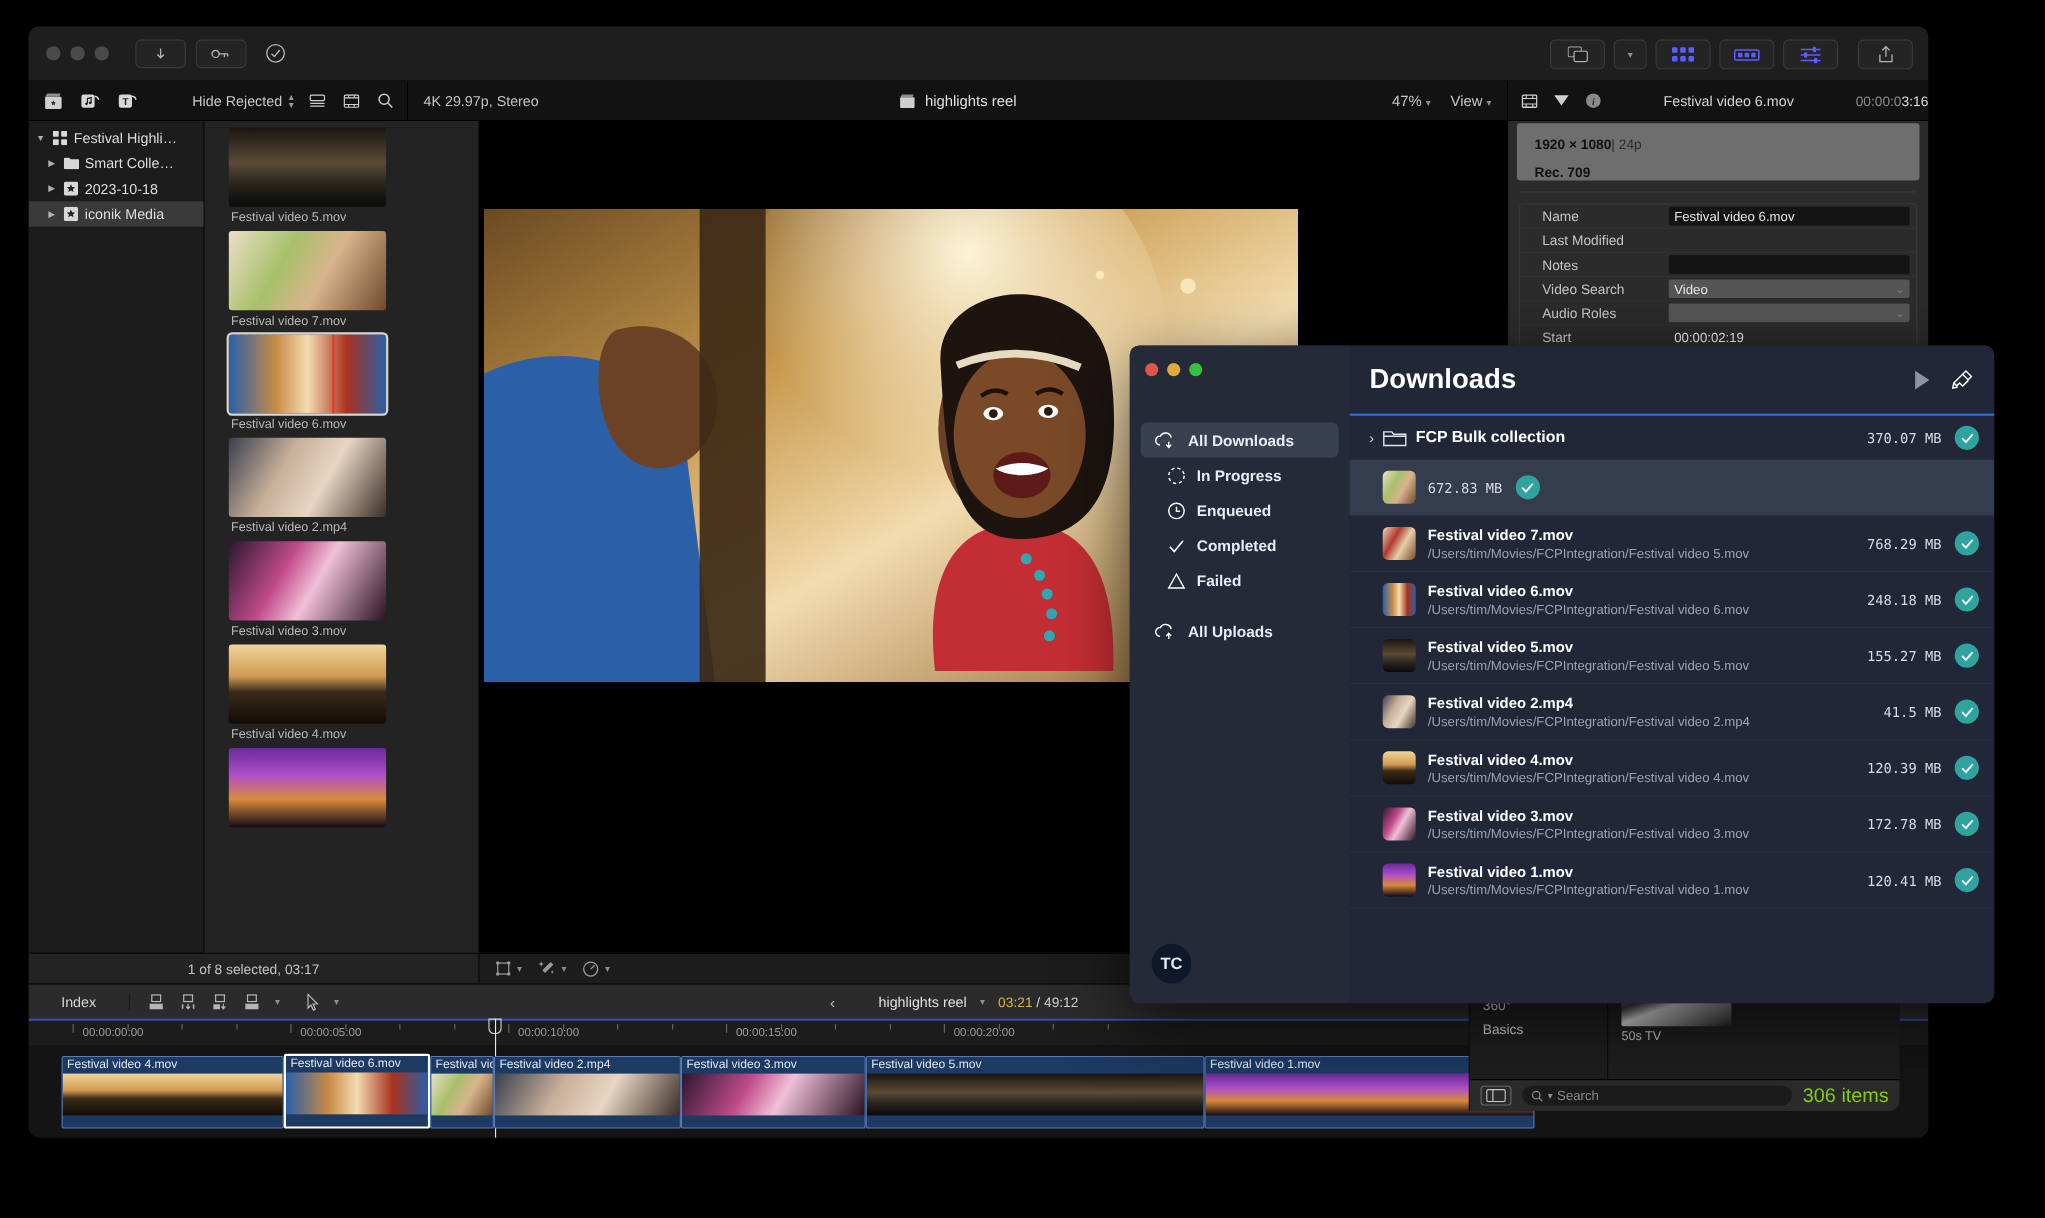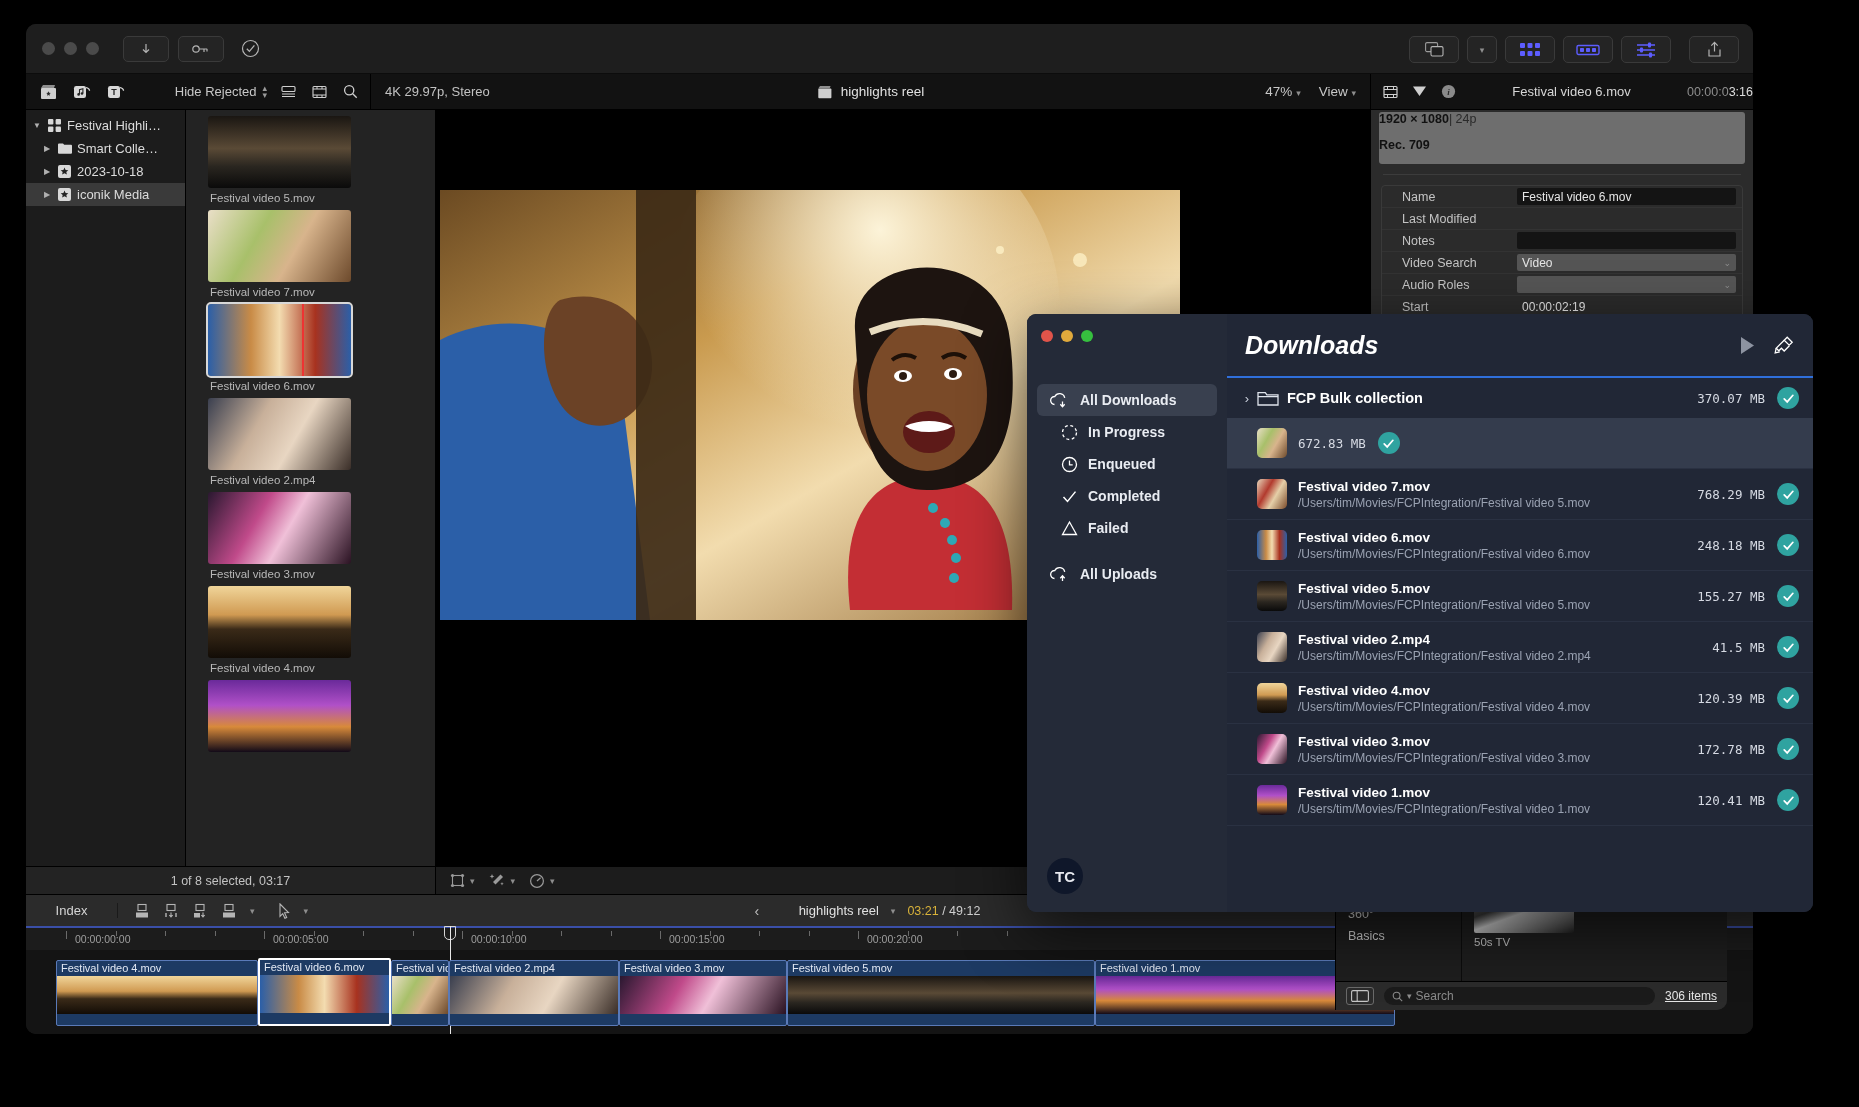--- a/index.html
+++ b/index.html
@@ -87,21 +87,21 @@
   .viewer { flex:1; background:#000; position:relative; }
   .viewer-img { position:absolute; left:4px; top:80px; width:740px; height:430px; }
 
   .inspector {
     width:383px; background:#2b2b2b; border-left:1px solid #000; position:relative;
   }
   .insp-title { flex:1; text-align:center; color:#d6d6d6; font-size:13px; }
   .insp-tc { color:#8d8d8d; font-size:12.5px; font-family:"Liberation Sans",sans-serif;}
   .insp-tc b { color:#dedede; font-weight:normal; }
   .insp-summary { background:#6e6e6e; margin:2px 8px 0 8px; border-radius:3px; }
-  .insp-sumrow { height:26px; display:flex; align-items:flex-start; font-size:12.5px; color:#111; font-weight:bold;}
+  .insp-sumrow { height:26px; display:flex; align-items:flex-end; padding-left:16px; font-size:12.5px; color:#111; font-weight:bold;}
   .insp-sumrow .light { font-weight:normal; color:#2a2a2a; }
   .insp-sep { height:1px; background:#3c3c3c; margin:10px 12px; }
   .insp-fields { margin:0 10px; border:1px solid #3a3a3a; border-radius:4px; overflow:hidden;}
   .fld { display:flex; align-items:center; height:22px; border-bottom:1px solid #333; font-size:12.5px;}
   .fld-label { width:135px; padding-left:20px; color:#c4c4c4; }
   .fld-val { flex:1; margin-right:6px; height:17px; background:#3a3a3a; border-radius:2px; color:#e6e6e6; font-size:12px; display:flex; align-items:center; padding:0 5px;}
   .fld-val.dark { background:#141414; }
   .fld-val.sel-ctl { background:#555; justify-content:space-between; }
   .fld-val.plain { background:transparent; }
 
@@ -168,21 +168,21 @@
   .fx-label { font-size:11.5px; color:#c2c2c2; padding-top:3px; }
   .fx-foot {
     height:29px; background:#2b2b2b; border-top:1px solid #000;
     display:flex; align-items:center; padding:0 10px; gap:10px;
   }
   .fx-sidebtn { width:28px; height:18px; border:1px solid #6a6a6a; border-radius:3px; display:flex; align-items:center; justify-content:center;}
   .fx-search {
     flex:1; height:18px; background:#1b1b1b; border-radius:9px; display:flex; align-items:center;
     gap:4px; padding:0 8px; color:#8b8b8b; font-size:12px;
   }
-  .fx-count { font-size:12px; color:#e5e5e5;text-decoration:underline; }
+  .fx-count { font-size:18px; color:#84cc16; }
 
   
   .dl-window {
     position:absolute; left:1027px; top:314px; width:786px; height:598px;
     background:#222835; border-radius:9px; overflow:hidden;
     box-shadow:0 18px 60px rgba(0,0,0,.65);
     display:flex;
   }
   .dl-side { width:200px; background:#242a38; position:relative; }
   .dl-traffic { display:flex; gap:8px; padding:16px 0 0 14px; }
@@ -193,21 +193,21 @@
     padding-left:12px; color:#e9ecf2; font-size:14px; font-weight:bold;
   }
   .dl-navitem.active { background:#39404f; }
   .dl-navitem.sub { padding-left:24px; }
   .dl-avatar {
     position:absolute; left:20px; bottom:18px; width:36px; height:36px; border-radius:50%;
     background:#0f172a; color:#e8eaf0; display:flex; align-items:center; justify-content:center;
     font-size:15px; font-weight:bold;
   }
   .dl-main { flex:1; background:#212736; position:relative; }
-  .dl-header { height:62px; display:flex; align-items:center; padding:0 18px;font-style:italic; }
+  .dl-header { height:62px; display:flex; align-items:center; padding:0 18px; }
   .dl-title { font-size:25px; font-weight:bold; color:#fff; flex:1; }
   .dl-hicons { display:flex; gap:18px; align-items:center; color:#fff; }
   .dl-list { border-top:2px solid #2f6fdb; }
   .dl-row {
     display:flex; align-items:center; height:51px; padding:0 14px 0 10px;
     border-bottom:1px solid #2a3142; position:relative;
   }
   .dl-row.collection { height:40px; border-bottom:none; }
   .dl-row.selected { background:#343c4d; }
   .dl-chev { width:20px; color:#c9cfdb; font-size:13px; text-align:center;}

